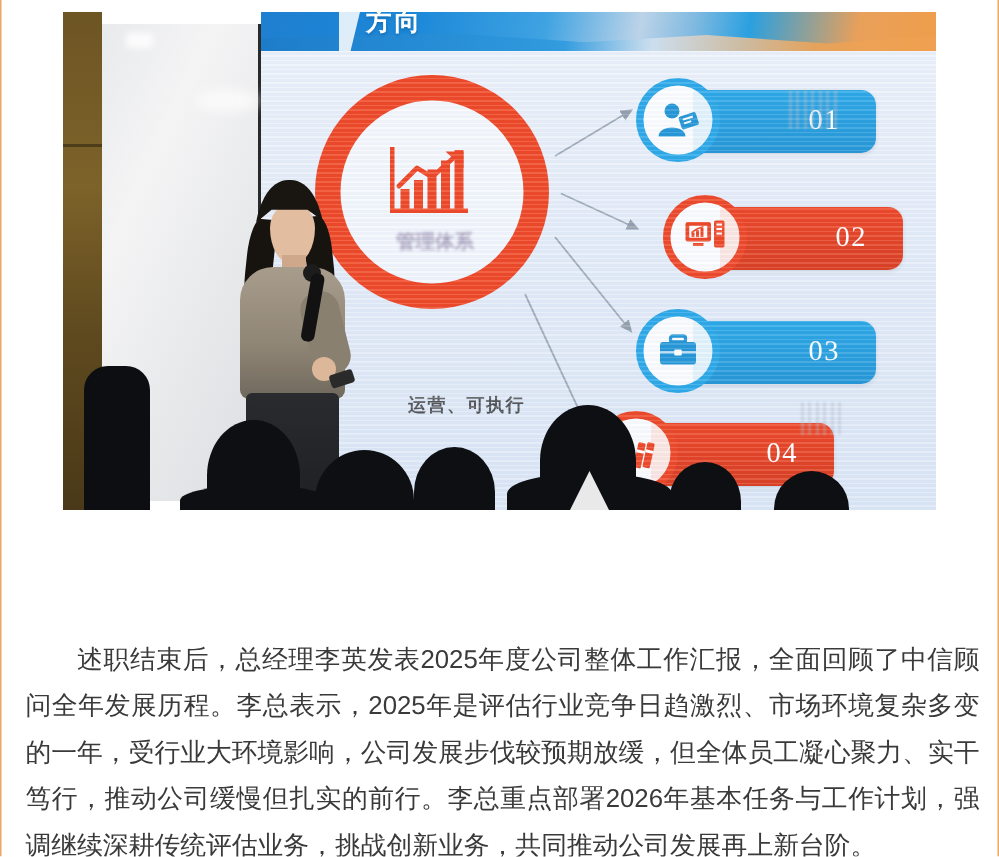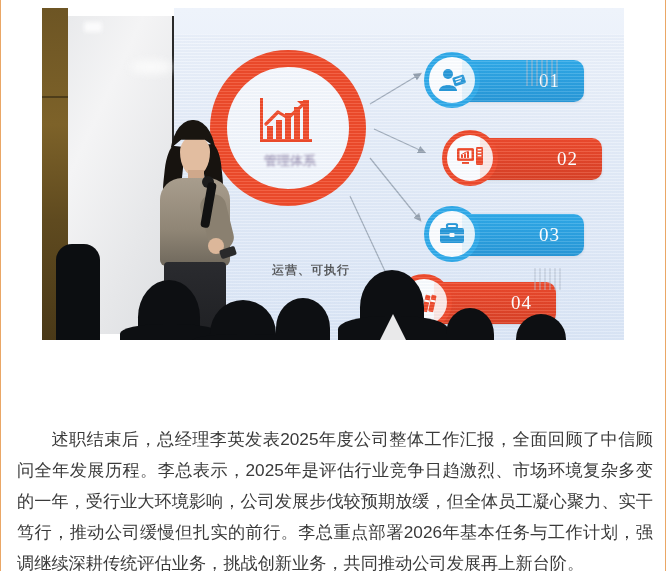--- a/index.html
+++ b/index.html
@@ -229,20 +229,25 @@
       <div class="room-wall"></div>
       <div class="wood-pillar"></div>
 
       <div class="whiteboard">
         <div class="wb-glare"></div>
         <div class="wb-glare2"></div>
       </div>
 
       <div class="screen">
 
+        <div class="screen-header">
+          <div class="wave"></div>
+          <div class="header-tab"></div>
+          <div class="header-title">方向</div>
+        </div>
 
         <div class="screen-body">
 
           <svg class="arrows" viewBox="0 0 450 306" preserveAspectRatio="none">
             <defs>
               <marker id="ah" markerWidth="7" markerHeight="7" refX="5" refY="3.2" orient="auto" markerUnits="strokeWidth">
                 <path d="M0,0 L7,3.2 L0,6.4 z" fill="#8e9aa8"></path>
               </marker>
             </defs>
             <path d="M196,70 L246,40" stroke="#9aa6b4" stroke-width="1.2" fill="none" marker-end="url(#ah)"></path>

